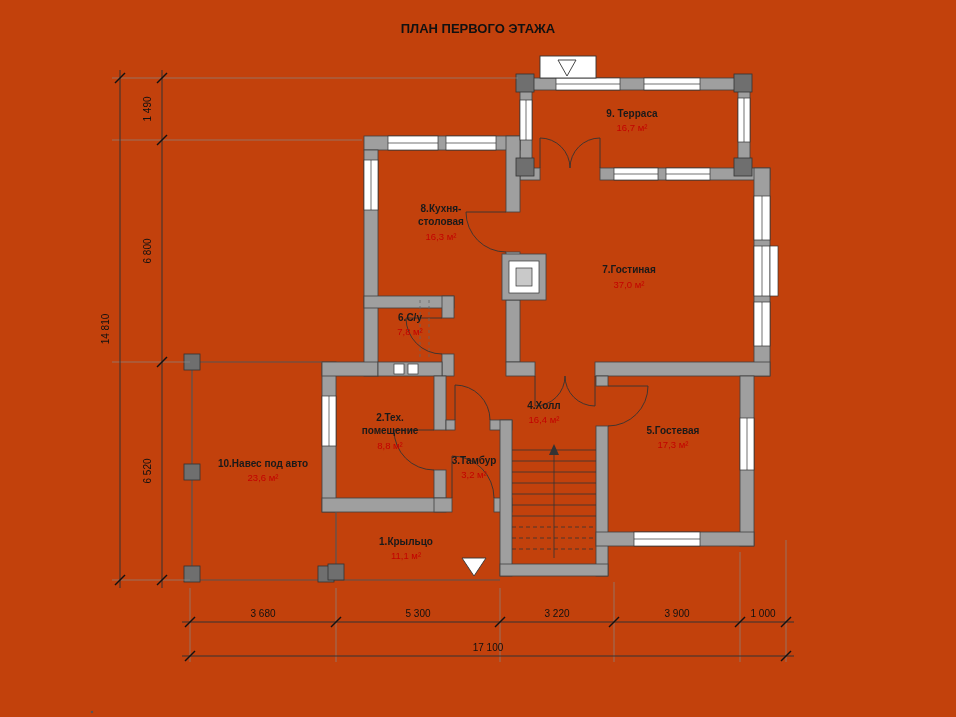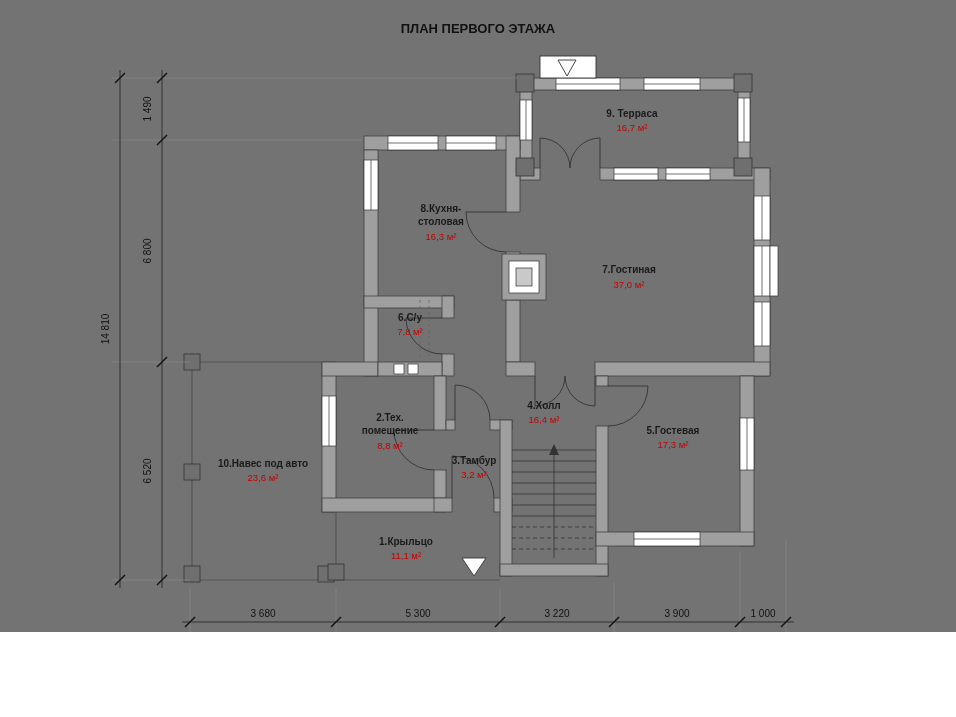--- a/index.html
+++ b/index.html
@@ -1,16 +1,16 @@
 <!DOCTYPE html>
 <html><head>
 <meta charset="utf-8">
 <style>
   html,body{margin:0;padding:0;background:#ffffff;}
-  .page{position:relative;width:956px;height:632px;background:#737373;overflow:hidden;
+  .page{position:relative;width:956px;height:717px;background:#c2410c;overflow:hidden;
         font-family:"Liberation Sans",sans-serif;}
   svg{position:absolute;left:0;top:0;}
   text{font-family:"Liberation Sans",sans-serif;}
   .t-title{font-size:13px;font-weight:700;fill:#111;}
   .t-name{font-size:10px;font-weight:700;fill:#1a1a1a;}
   .t-area{font-size:9.5px;font-weight:400;fill:#c40000;}
   .t-dim{font-size:10px;fill:#111;}
   .wall{fill:#9f9f9f;stroke:#404040;stroke-width:0.8;}
   .post{fill:#6f6f6f;stroke:#333;stroke-width:0.8;}
   .win{fill:#ffffff;stroke:#333;stroke-width:0.7;}

